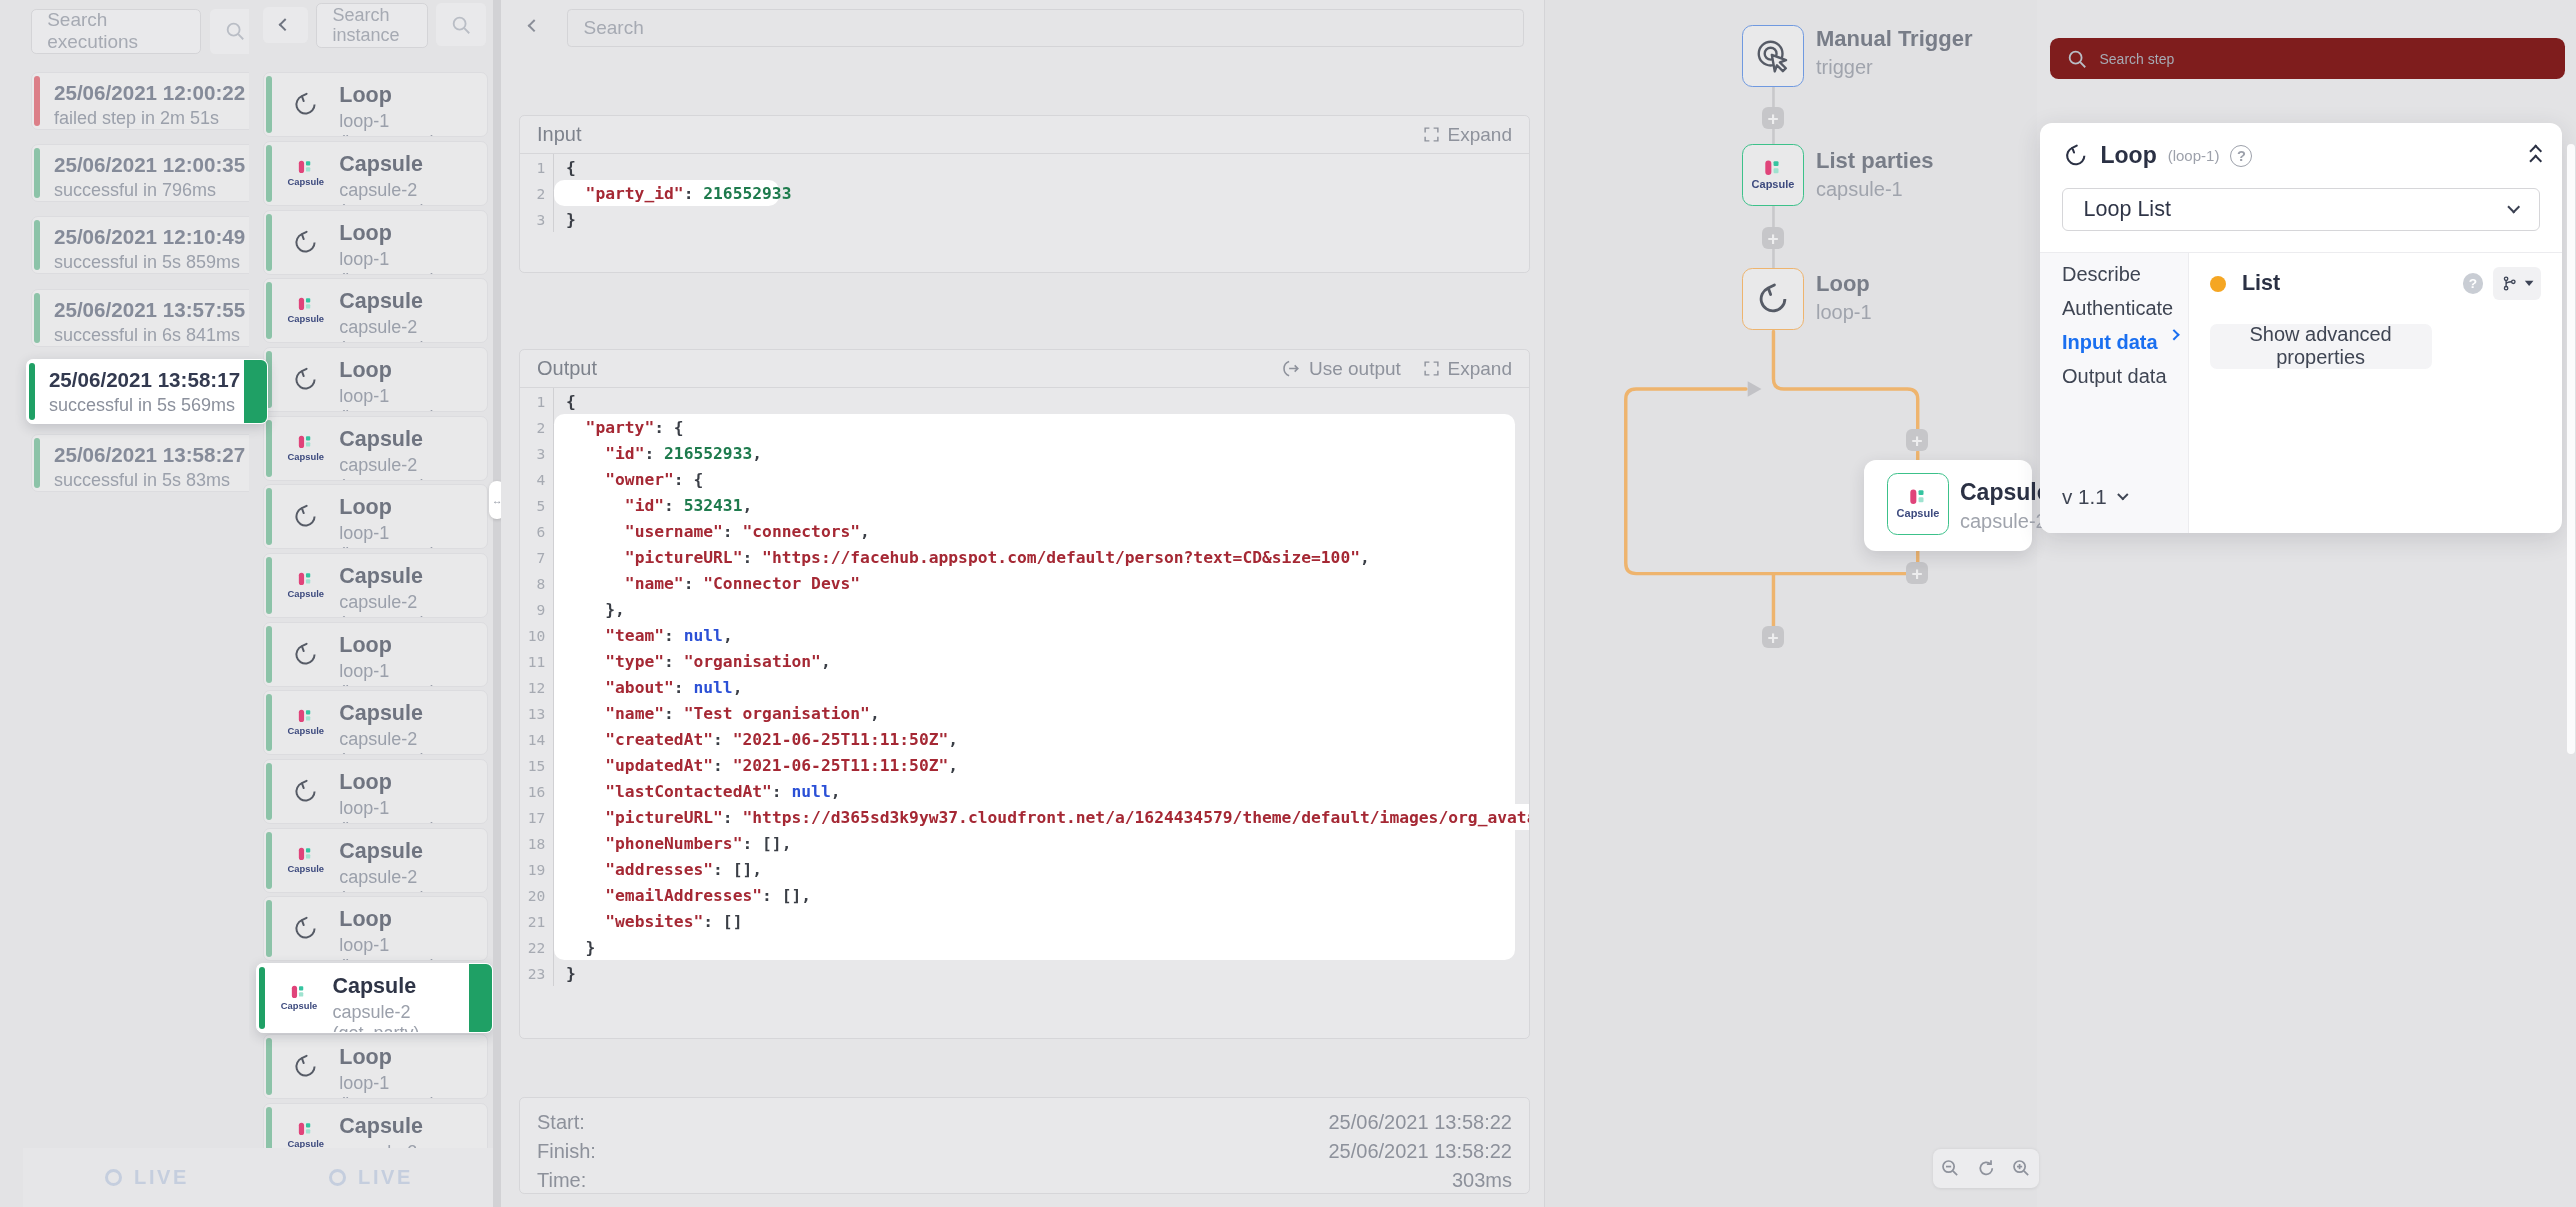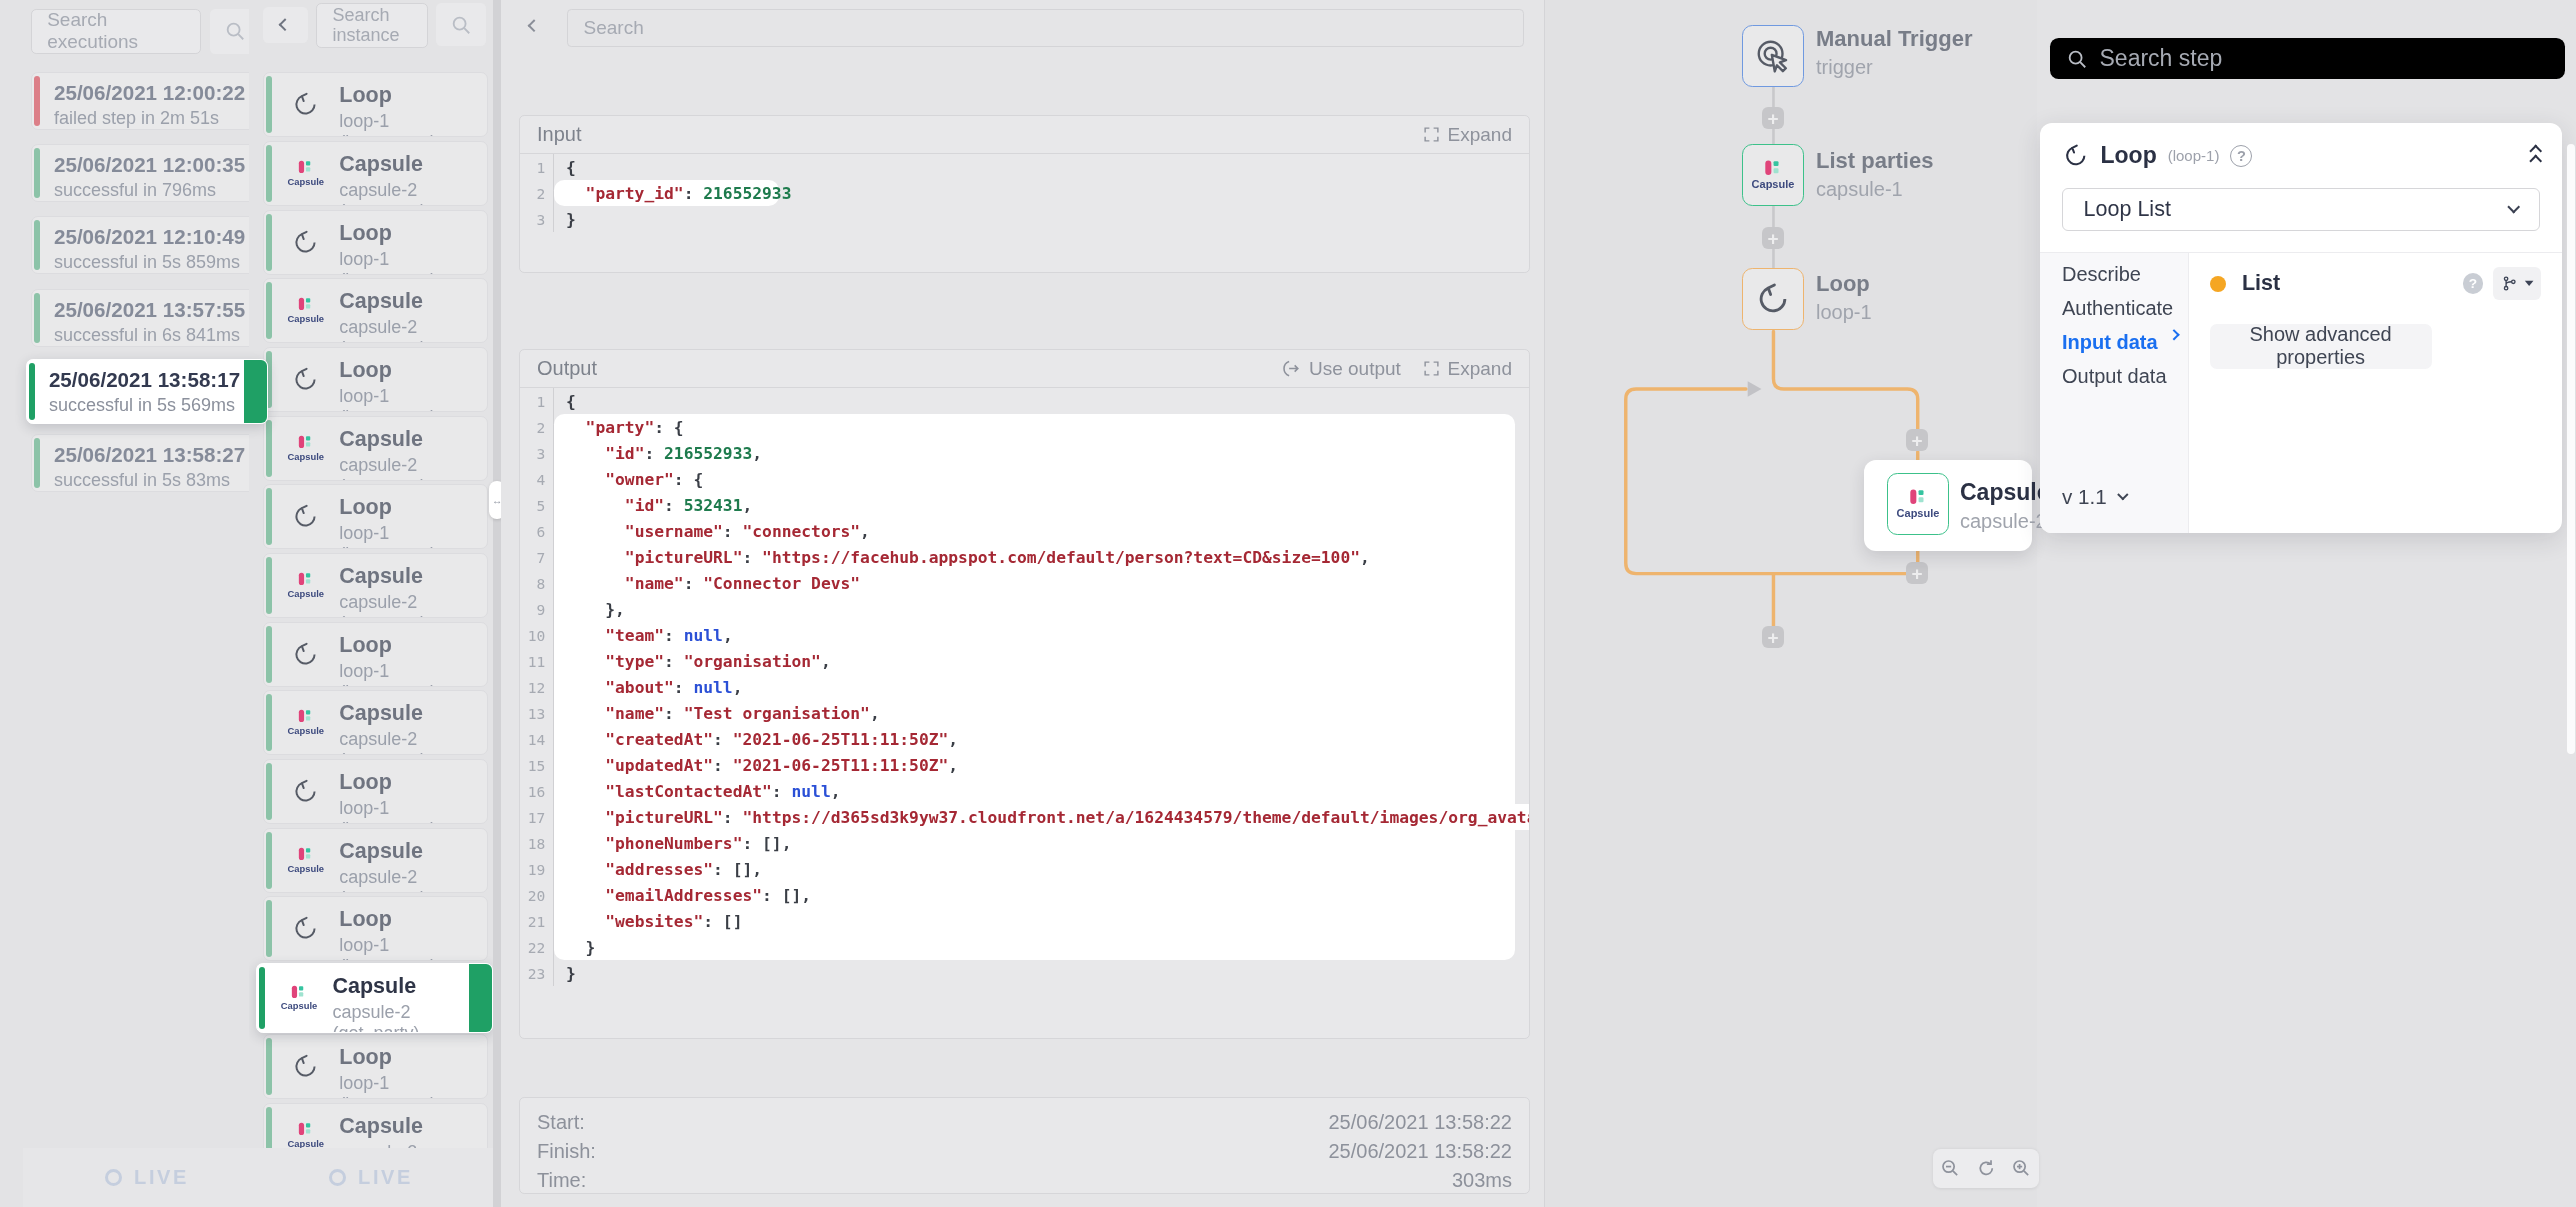--- a/index.html
+++ b/index.html
@@ -79,21 +79,21 @@
   .node-title { font-size:22px; font-weight:700; color:#787d88; }
   .node-sub { font-size:20px; color:#a0a4ad; margin-top:4.3px; }
   .plus-btn { position:absolute; width:22px; height:22px; background:#c6c6c9; border-radius:6px; color:#ededee; font-size:19px; font-weight:700; display:flex; align-items:center; justify-content:center; line-height:1; }
   #capsule-sel-card { position:absolute; left:319px; top:460px; width:168px; height:91px; background:#fff; border-radius:12px; box-shadow:0 5.2px 15.5px rgba(40,45,60,.14); }
   #capsule-sel-card .node-box { left:23px; top:13px; background:#fff; }
   #capsule-sel-card .node-title { color:#2b3144; font-size:23px; }
   .zoom-controls { position:absolute; left:388px; top:1149px; width:106px; height:39px; background:#ececee; border-radius:7.7px; box-shadow:0 0.9px 3.4px rgba(0,0,0,.08); display:flex; align-items:center; justify-content:space-around; }
   .zoom-controls .zc-btn { display:flex; align-items:center; justify-content:center; width:33px; height:38px; color:#8e929c; }
 
   
-  #search-step { left:2050px; top:38px; width:515px; height:41px; border:none; background:#000000; border-radius:8.6px; color:#a6aab3; font-size:23px; display:flex; align-items:center; gap:12px; padding:0 15.5px; }
+  #search-step { left:2050px; top:38px; width:515px; height:41px; border:none; background:#7f1d1d; border-radius:8.6px; color:#a6aab3; font-size:14px; display:flex; align-items:center; gap:12px; padding:0 15.5px; }
   #props-card { left:2040px; top:123px; width:522px; height:410px; background:#fff; border-radius:12px; box-shadow:0 6.9px 24px rgba(40,45,60,.14); }
   #props-header { position:absolute; left:0; top:0; right:0; height:65px; display:flex; align-items:center; padding:0 22px; gap:11px; }
   #props-title { font-size:23px; font-weight:700; color:#2b3144; }
   #props-instance { font-size:15px; color:#9da1ab; }
   .help-circ { width:22px; height:22px; border:1.7px solid #9da1ab; border-radius:50%; color:#9da1ab; font-size:14.6px; font-weight:700; display:flex; align-items:center; justify-content:center; }
   #collapse-btn { margin-left:auto; display:flex; flex-direction:column; gap:0.9px; color:#2b3144; }
   #op-select { position:absolute; left:22px; right:22px; top:65px; height:43px; border:0.9px solid #d6d6d9; border-radius:6px; display:flex; align-items:center; padding:0 20.6px; font-size:21.5px; color:#2f3547; }
   #props-divider { position:absolute; left:0; right:0; top:129px; height:0.9px; background:#ececef; }
   #props-nav { position:absolute; left:0; top:130px; bottom:0; width:149px; background:#f8f8fa; border-radius:0 0 0 12px; border-right:0.9px solid #ececef; }
   .nav-item { height:34px; display:flex; padding:0 0 0 22px; font-size:20px; color:#3f4553; }

